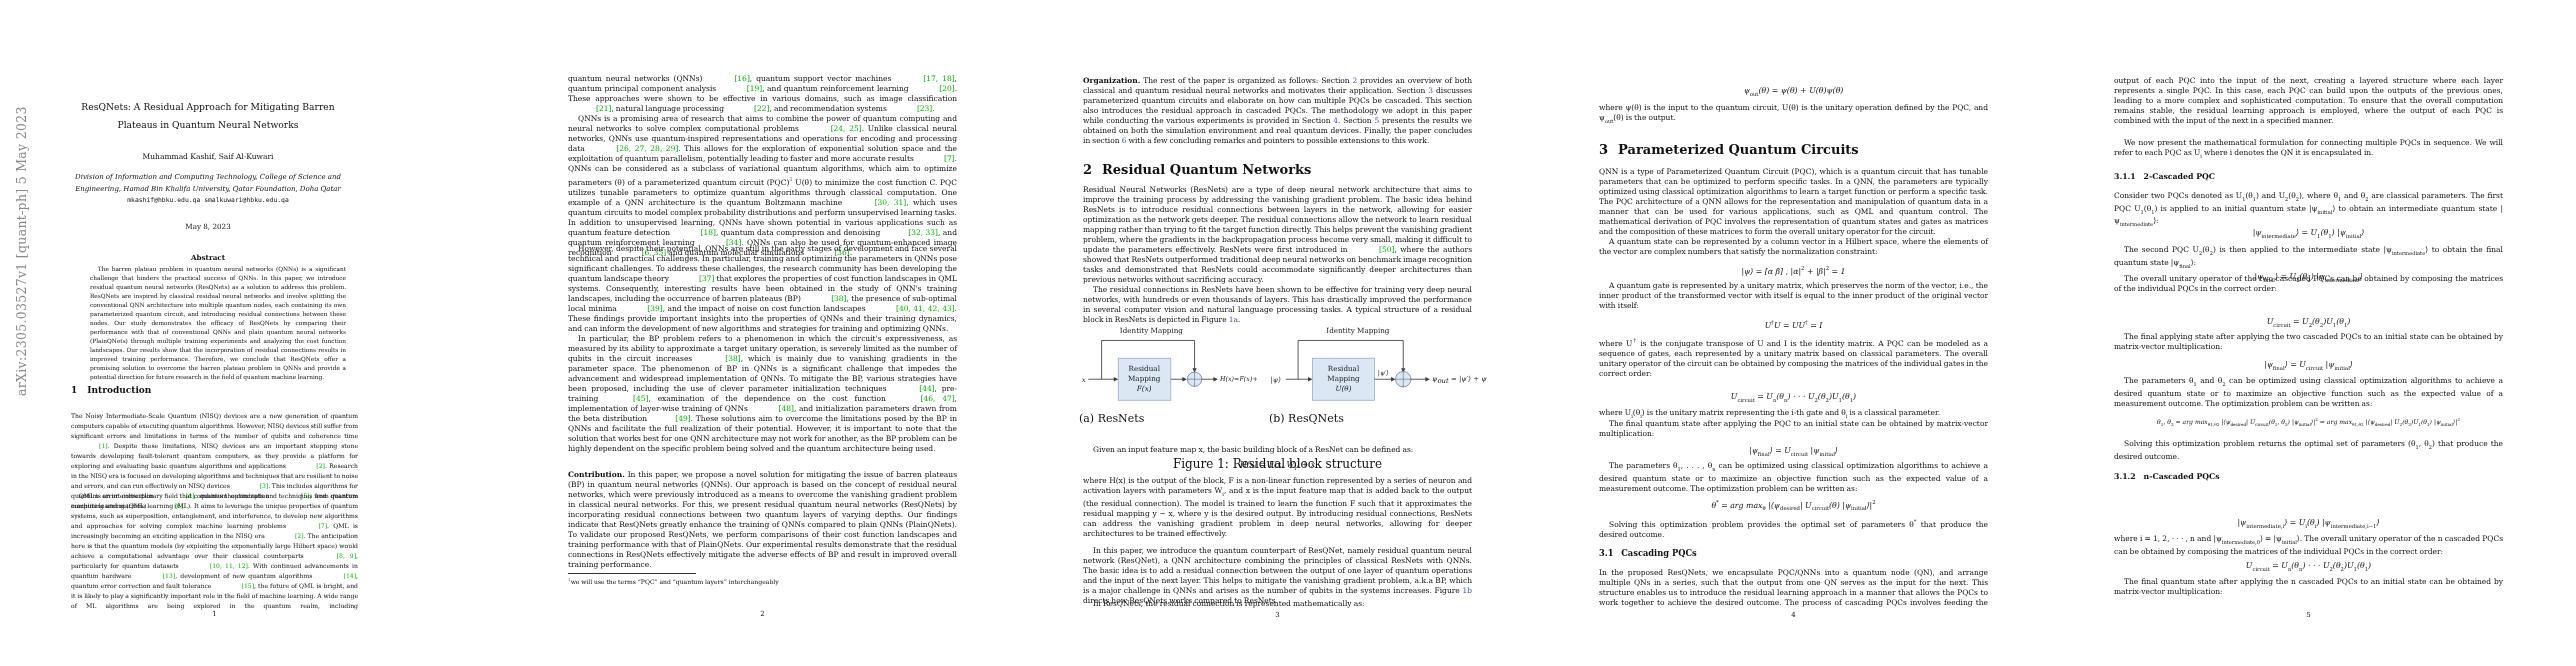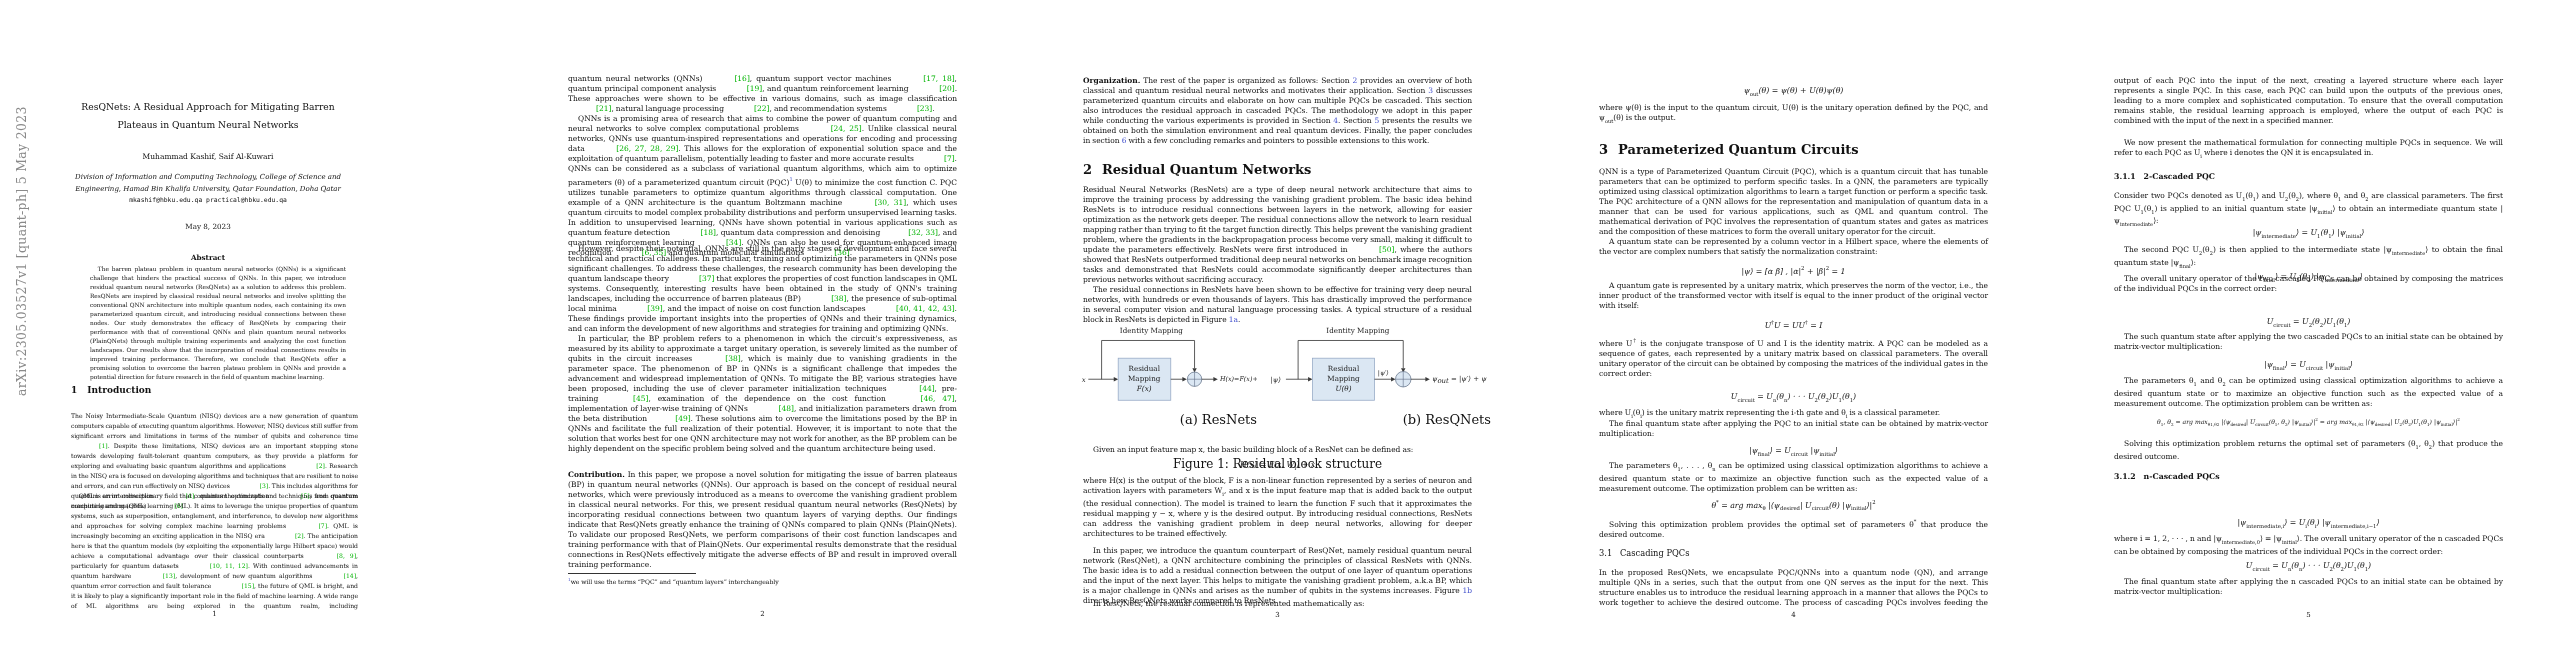--- a/index.html
+++ b/index.html
@@ -14,42 +14,42 @@
   .t-affil{font-size:7px;font-style:italic;line-height:11.7px;}
   .t-mail{font-family:"DejaVu Sans Mono","Liberation Mono",monospace;font-size:6.4px;}
   .t-date{font-size:7.2px;}
   .abs-h{font-size:7.2px;font-weight:bold;}
   .abs-t{font-size:5.8px;line-height:9px;text-align:justify;word-spacing:-0.2px;}
   .body1{font-size:6.1px;line-height:10px;text-align:justify;word-spacing:-0.3px;}
   .h1a{font-size:9px;font-weight:bold;}
   
   .body{font-size:7.5px;line-height:10px;text-align:justify;word-spacing:-0.3px;}
   .secH{font-size:13px;font-weight:bold;}
-  .subH{font-size:8.3px;font-weight:normal;}
+  .subH{font-size:8.3px;font-weight:bold;}
   .subsubH{font-size:7.8px;font-weight:bold;}
   .secnum{margin-right:10px;}
   .subnum{margin-right:7.8px;}
   .ind{text-indent:10px;}
   .ind1{text-indent:7.8px;}
   .contjust{text-align-last:justify;}
   .eq{font-size:7.8px;font-style:italic;text-align:center;}
   .eq-sm{font-size:6.1px;}
   .eq sub,.eq sup{font-style:normal;}
   sub{font-size:68%;}
   sup{font-size:68%;}
   .pgnum{font-size:7px;text-align:center;}
   .fnline{border-top:0.6px solid #333;height:0;}
   .fnote{font-size:6.1px;text-align:left;word-spacing:-0.2px;}
   .cite{color:#00b300;margin-left:28px;}
   .ref{color:#4250cc;}
   .fnref{color:#4250cc;}
   .arxiv-anchor{position:absolute;width:0;height:0;}
   .arxiv-label{display:block;white-space:nowrap;transform:translate(-50%,-50%) rotate(-90deg);
                font-size:12.5px;color:#8a8a8a;letter-spacing:0.3px;}
-  .figcap{font-size:13px;text-align:right;}
+  .figcap{font-size:11px;text-align:left;}
   .figmain{font-size:12px;text-align:center;margin-top:28px;}
   .fig-label{font-size:13px;fill:#1a1a1a;}
   .fig-box-t{font-size:13px;fill:#1a1a1a;}
   .fig-math{font-size:12.5px;font-style:italic;fill:#1a1a1a;}
   .fig-math-sm{font-size:11.5px;font-style:italic;fill:#1a1a1a;}
   .wire{stroke:#3a3a3a;stroke-width:1.5;fill:none;}
   .ah{fill:#3a3a3a;}
   .nodebox{fill:#dbe7f3;stroke:#96a9c6;stroke-width:1.4;}
   .addc{fill:#dbe7f3;stroke:#5f6e84;stroke-width:1.3;}
   .addx{stroke:#5f6e84;stroke-width:1.1;}
@@ -65,21 +65,21 @@
     </div>
     <div class="blk ctr t-title" style="left:33px;top:98px;width:350px">
       <div>ResQNets: A Residual Approach for Mitigating Barren</div>
       <div>Plateaus in Quantum Neural Networks</div>
     </div>
     <div class="blk ctr t-auth" style="left:33px;top:152px;width:350px">Muhammad Kashif, Saif Al-Kuwari</div>
     <div class="blk ctr t-affil" style="left:33px;top:172px;width:350px">
       <div>Division of Information and Computing Technology, College of Science and</div>
       <div>Engineering, Hamad Bin Khalifa University, Qatar Foundation, Doha Qatar</div>
     </div>
-    <div class="blk ctr t-mail" style="left:33px;top:196px;width:350px">mkashif@hbku.edu.qa practical@hbku.edu.qa</div>
+    <div class="blk ctr t-mail" style="left:33px;top:196px;width:350px">mkashif@hbku.edu.qa smalkuwari@hbku.edu.qa</div>
     <div class="blk ctr t-date" style="left:33px;top:222px;width:350px">May 8, 2023</div>
     <div class="blk ctr abs-h" style="left:33px;top:253px;width:350px">Abstract</div>
     <div class="blk abs-t ind1" style="left:90px;top:265px;width:256px">The barren plateau problem in quantum neural networks (QNNs) is a significant challenge that hinders the practical success of QNNs. In this paper, we introduce residual quantum neural networks (ResQNets) as a solution to address this problem. ResQNets are inspired by classical residual neural networks and involve splitting the conventional QNN architecture into multiple quantum nodes, each containing its own parameterized quantum circuit, and introducing residual connections between these nodes. Our study demonstrates the efficacy of ResQNets by comparing their performance with that of conventional QNNs and plain quantum neural networks (PlainQNets) through multiple training experiments and analyzing the cost function landscapes. Our results show that the incorporation of residual connections results in improved training performance. Therefore, we conclude that ResQNets offer a promising solution to overcome the barren plateau problem in QNNs and provide a potential direction for future research in the field of quantum machine learning.</div>
     <div class="blk h1a" style="left:71px;top:385px;width:287px">
       <span class="secnum">1</span><span>Introduction</span>
     </div>
     <div class="blk body1" style="left:71px;top:411px;width:287px">The Noisy Intermediate-Scale Quantum (NISQ) devices are a new generation of quantum computers capable of executing quantum algorithms. However, NISQ devices still suffer from significant errors and limitations in terms of the number of qubits and coherence time <span class="cite">[1]</span>. Despite these limitations, NISQ devices are an important stepping stone towards developing fault-tolerant quantum computers, as they provide a platform for exploring and evaluating basic quantum algorithms and applications <span class="cite">[2]</span>. Research in the NISQ era is focused on developing algorithms and techniques that are resilient to noise and errors, and can run effectively on NISQ devices <span class="cite">[3]</span>. This includes algorithms for quantum error correction <span class="cite">[4]</span>, quantum optimization <span class="cite">[5]</span>, and quantum machine learning (QML)<span class="cite">[6]</span>.</div>
     <div class="blk body1 ind1 contjust" style="left:71px;top:491px;width:287px">QML is an interdisciplinary field that combines the concepts and techniques from quantum computing and machine learning (ML). It aims to leverage the unique properties of quantum systems, such as superposition, entanglement, and interference, to develop new algorithms and approaches for solving complex machine learning problems <span class="cite">[7]</span>. QML is increasingly becoming an exciting application in the NISQ era <span class="cite">[2]</span>. The anticipation here is that the quantum models (by exploiting the exponentially large Hilbert space) would achieve a computational advantage over their classical counterparts <span class="cite">[8, 9]</span>, particularly for quantum datasets <span class="cite">[10, 11, 12]</span>. With continued advancements in quantum hardware <span class="cite">[13]</span>, development of new quantum algorithms <span class="cite">[14]</span>, quantum error correction and fault tolerance <span class="cite">[15]</span>, the future of QML is bright, and it is likely to play a significantly important role in the field of machine learning. A wide range of ML algorithms are being explored in the quantum realm, including</div>
     <div class="blk pgnum" style="left:71px;top:610px;width:287px">1</div>
   </div>
@@ -201,21 +201,21 @@
     <div class="blk body ind" style="left:53px;top:138px;width:389px">We now present the mathematical formulation for connecting multiple PQCs in sequence. We will refer to each PQC as U<sub>i</sub> where i denotes the QN it is encapsulated in.</div>
     <div class="blk subsubH" style="left:53px;top:172px;width:389px">
       <span class="subnum">3.1.1</span><span>2-Cascaded PQC</span>
     </div>
     <div class="blk body" style="left:53px;top:191px;width:389px">Consider two PQCs denoted as U<sub>1</sub>(θ<sub>1</sub>) and U<sub>2</sub>(θ<sub>2</sub>), where θ<sub>1</sub> and θ<sub>2</sub> are classical parameters. The first PQC U<sub>1</sub>(θ<sub>1</sub>) is applied to an initial quantum state |ψ<sub>initial</sub>⟩ to obtain an intermediate quantum state |ψ<sub>intermediate</sub>⟩:</div>
     <div class="blk eq" style="left:53px;top:228px;width:389px">|ψ<sub>intermediate</sub>⟩ = U<sub>1</sub>(θ<sub>1</sub>) |ψ<sub>initial</sub>⟩</div>
     <div class="blk body ind" style="left:53px;top:245px;width:389px">The second PQC U<sub>2</sub>(θ<sub>2</sub>) is then applied to the intermediate state |ψ<sub>intermediate</sub>⟩ to obtain the final quantum state |ψ<sub>final</sub>⟩:</div>
     <div class="blk eq" style="left:53px;top:272px;width:389px">|ψ<sub>final</sub>⟩ = U<sub>2</sub>(θ<sub>2</sub>) |ψ<sub>intermediate</sub>⟩</div>
     <div class="blk body ind" style="left:53px;top:274px;width:389px">The overall unitary operator of the two cascaded PQCs can be obtained by composing the matrices of the individual PQCs in the correct order:</div>
     <div class="blk eq" style="left:53px;top:317px;width:389px">U<sub>circuit</sub> = U<sub>2</sub>(θ<sub>2</sub>)U<sub>1</sub>(θ<sub>1</sub>)</div>
-    <div class="blk body ind" style="left:53px;top:332px;width:389px">The such quantum state after applying the two cascaded PQCs to an initial state can be obtained by matrix-vector multiplication:</div>
+    <div class="blk body ind" style="left:53px;top:332px;width:389px">The final applying state after applying the two cascaded PQCs to an initial state can be obtained by matrix-vector multiplication:</div>
     <div class="blk eq" style="left:53px;top:360px;width:389px">|ψ<sub>final</sub>⟩ = U<sub>circuit</sub> |ψ<sub>initial</sub>⟩</div>
     <div class="blk body ind" style="left:53px;top:376px;width:389px">The parameters θ<sub>1</sub> and θ<sub>2</sub> can be optimized using classical optimization algorithms to achieve a desired quantum state or to maximize an objective function such as the expected value of a measurement outcome. The optimization problem can be written as:</div>
     <div class="blk eq eq-sm" style="left:53px;top:417px;width:389px">θ<sub>1</sub>, θ<sub>2</sub> = arg max<sub>θ1,θ2</sub> |⟨ψ<sub>desired</sub>| U<sub>circuit</sub>(θ<sub>1</sub>, θ<sub>2</sub>) |ψ<sub>initial</sub>⟩|<sup>2</sup> = arg max<sub>θ1,θ2</sub> |⟨ψ<sub>desired</sub>| U<sub>2</sub>(θ<sub>2</sub>)U<sub>1</sub>(θ<sub>1</sub>) |ψ<sub>initial</sub>⟩|<sup>2</sup></div>
     <div class="blk body ind" style="left:53px;top:439px;width:389px">Solving this optimization problem returns the optimal set of parameters (θ<sub>1</sub>, θ<sub>2</sub>) that produce the desired outcome.</div>
     <div class="blk subsubH" style="left:53px;top:472px;width:389px">
       <span class="subnum">3.1.2</span><span>n-Cascaded PQCs</span>
     </div>
     <div class="blk eq" style="left:53px;top:518px;width:389px">|ψ<sub>intermediate,i</sub>⟩ = U<sub>i</sub>(θ<sub>i</sub>) |ψ<sub>intermediate,i−1</sub>⟩</div>
     <div class="blk body" style="left:53px;top:534px;width:389px">where i = 1, 2, · · · , n and |ψ<sub>intermediate,0</sub>⟩ = |ψ<sub>initial</sub>⟩. The overall unitary operator of the n cascaded PQCs can be obtained by composing the matrices of the individual PQCs in the correct order:</div>
     <div class="blk eq" style="left:53px;top:561px;width:389px">U<sub>circuit</sub> = U<sub>n</sub>(θ<sub>n</sub>) · · · U<sub>2</sub>(θ<sub>2</sub>)U<sub>1</sub>(θ<sub>1</sub>)</div>

